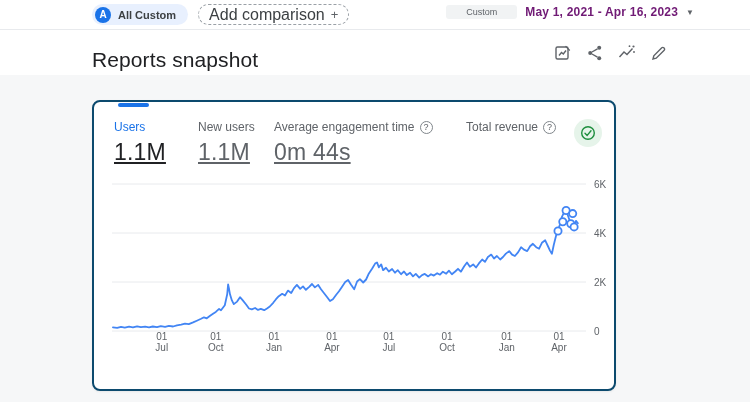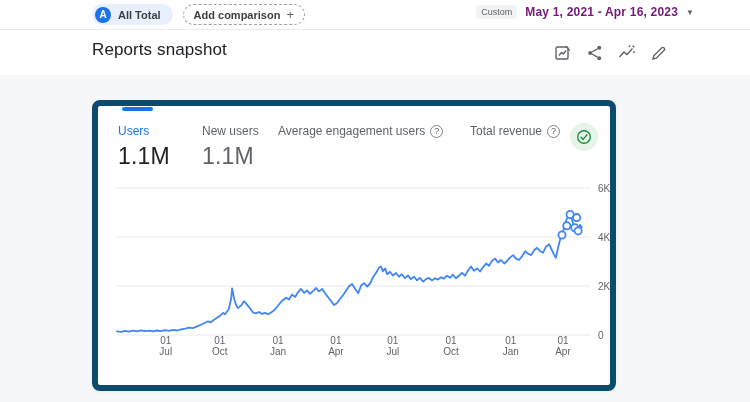--- a/index.html
+++ b/index.html
@@ -6,61 +6,61 @@
   html,body { width:750px; height:402px; background:#fff; font-family:"Liberation Sans", sans-serif; }
   .screen { position:relative; width:750px; height:402px; overflow:hidden; background:#fff; }
 
   
   .topbar { position:absolute; top:0; left:0; right:0; height:30px; background:#fff; border-bottom:1px solid #e8eaed; }
   .chips { position:absolute; left:92px; top:4px; display:flex; align-items:center; gap:10px; }
   .chip-allusers { display:flex; align-items:center; gap:7px; height:21px; padding:0 12px 0 3px; background:#e8f0fe; border-radius:11px; cursor:pointer; }
   .avatar { width:16px; height:16px; border-radius:50%; background:#1a73e8; color:#fff; font-size:10px; font-weight:bold; display:flex; align-items:center; justify-content:center; }
   .chip-allusers .lbl { font-size:11px; font-weight:bold; color:#3c4043; }
   .chip-add { display:flex; align-items:center; gap:6px; height:21px; padding:0 10px; border:1px dashed #9aa0a6; border-radius:11px; background:#fff; cursor:pointer; }
-  .chip-add .lbl { font-size:11px; font-weight:bold; color:#3c4043; }
+  .chip-add .lbl { font-size:16px; font-weight:normal; color:#3c4043; }
   .plus { font-size:13px; color:#5f6368; font-weight:normal; line-height:1; }
   .daterange { position:absolute; right:56px; top:5px; display:flex; align-items:center; gap:8px; cursor:pointer; }
-  .custom-badge { font-size:9px; color:#5f6368; background:#f1f3f4; border-radius:3px; padding:2px 5px; }
+  .custom-badge { font-size:9px; color:#5f6368; background:#f1f3f4; border-radius:3px; padding:2px 20px; }
   .daterange .dates { font-size:12px; font-weight:bold; color:#701a75; letter-spacing:.2px; }
   .caret { font-size:9px; color:#5f6368; line-height:1; margin-top:1px; }
 
   
   .report-header { position:absolute; top:30px; left:0; right:0; height:45px; background:#fff; }
-  .report-title { position:absolute; left:92px; top:10px; font-size:17px; color:#202124; font-weight:normal; letter-spacing:.1px; }
+  .report-title { position:absolute; left:92px; top:18px; font-size:21px; color:#202124; font-weight:normal; letter-spacing:.1px; }
   .header-icons { position:absolute; right:82px; top:14px; display:flex; gap:14px; align-items:center; }
   .hicon { width:18px; height:18px; cursor:pointer; display:block; }
   .hicon svg { display:block; }
 
   
   .content { position:absolute; top:75px; left:0; right:0; bottom:0; background:#f6f7f8; }
-  .card { position:absolute; left:92px; top:25px; width:524px; height:291px; background:#fff; border:6px solid #0c4a6e; border-radius:8px; box-shadow:0 1px 2px rgba(60,64,67,.08); }
+  .card { position:absolute; left:92px; top:25px; width:524px; height:291px; background:#fff; border:2px solid #0c4a6e; border-radius:8px; box-shadow:0 1px 2px rgba(60,64,67,.08); }
   .tab-indicator { position:absolute; left:24px; top:1px; width:31px; height:4px; border-radius:2px; background:#1a73e8; }
 
   .metric { position:absolute; top:18px; }
   .metric .mlabel { display:flex; align-items:center; gap:5px; font-size:12px; color:#5f6368; white-space:nowrap; }
   .metric.selected .mlabel { color:#1a73e8; }
-  .metric .mvalue { margin-top:5px; font-size:23px; color:#5f6368; letter-spacing:.2px; }
+  .metric .mvalue { margin-top:5px; font-size:23px; color:#5f6368; letter-spacing:.2px;text-decoration:underline; }
   .metric.selected .mvalue { color:#202124; }
   .m1 { left:20px; } .m2 { left:104px; } .m3 { left:180px; } .m4 { left:372px; }
   .help-icon { width:13px; height:13px; border:1px solid #80868b; border-radius:50%; color:#5f6368; font-size:9px; line-height:11px; text-align:center; display:inline-block; cursor:pointer; }
 
   .check-badge { position:absolute; right:12px; top:17px; width:28px; height:28px; border-radius:50%; background:#e6f4ea; display:flex; align-items:center; justify-content:center; cursor:pointer; }
 
   .chart-wrap { position:absolute; left:12px; top:74px; width:505px; height:178px;text-align:center; }
 </style>
 </head>
 <body>
 
 <div class="screen">
 
   <div class="topbar">
     <div class="chips">
       <div class="chip-allusers">
         <span class="avatar">A</span>
-        <span class="lbl">All Total</span>
+        <span class="lbl">All Custom</span>
       </div>
       <div class="chip-add">
         <span class="lbl">Add comparison</span>
         <span class="plus">+</span>
       </div>
     </div>
     <div class="daterange">
       <span class="custom-badge">Custom</span>
       <span class="dates">May 1, 2021 - Apr 16, 2023</span>
       <span class="caret" style="font-size:8px;">▼</span>
@@ -112,23 +112,24 @@
         <div class="mvalue">1.1M</div>
       </div>
       <div class="metric m2">
         <div class="mlabel">
             <span>New users</span>
           </div>
         <div class="mvalue">1.1M</div>
       </div>
       <div class="metric m3">
         <div class="mlabel">
-          <span>Average engagement users</span>
+          <span>Average engagement time</span>
           <span class="help-icon">?</span>
         </div>
+        <div class="mvalue">0m 44s</div>
       </div>
       <div class="metric m4">
         <div class="mlabel">
           <span>Total revenue</span>
           <span class="help-icon">?</span>
         </div>
       </div>
 
       <div class="check-badge">
         <svg width="16" height="16" viewBox="0 0 16 16" fill="none" stroke="#1e8e3e" stroke-width="1.4">

